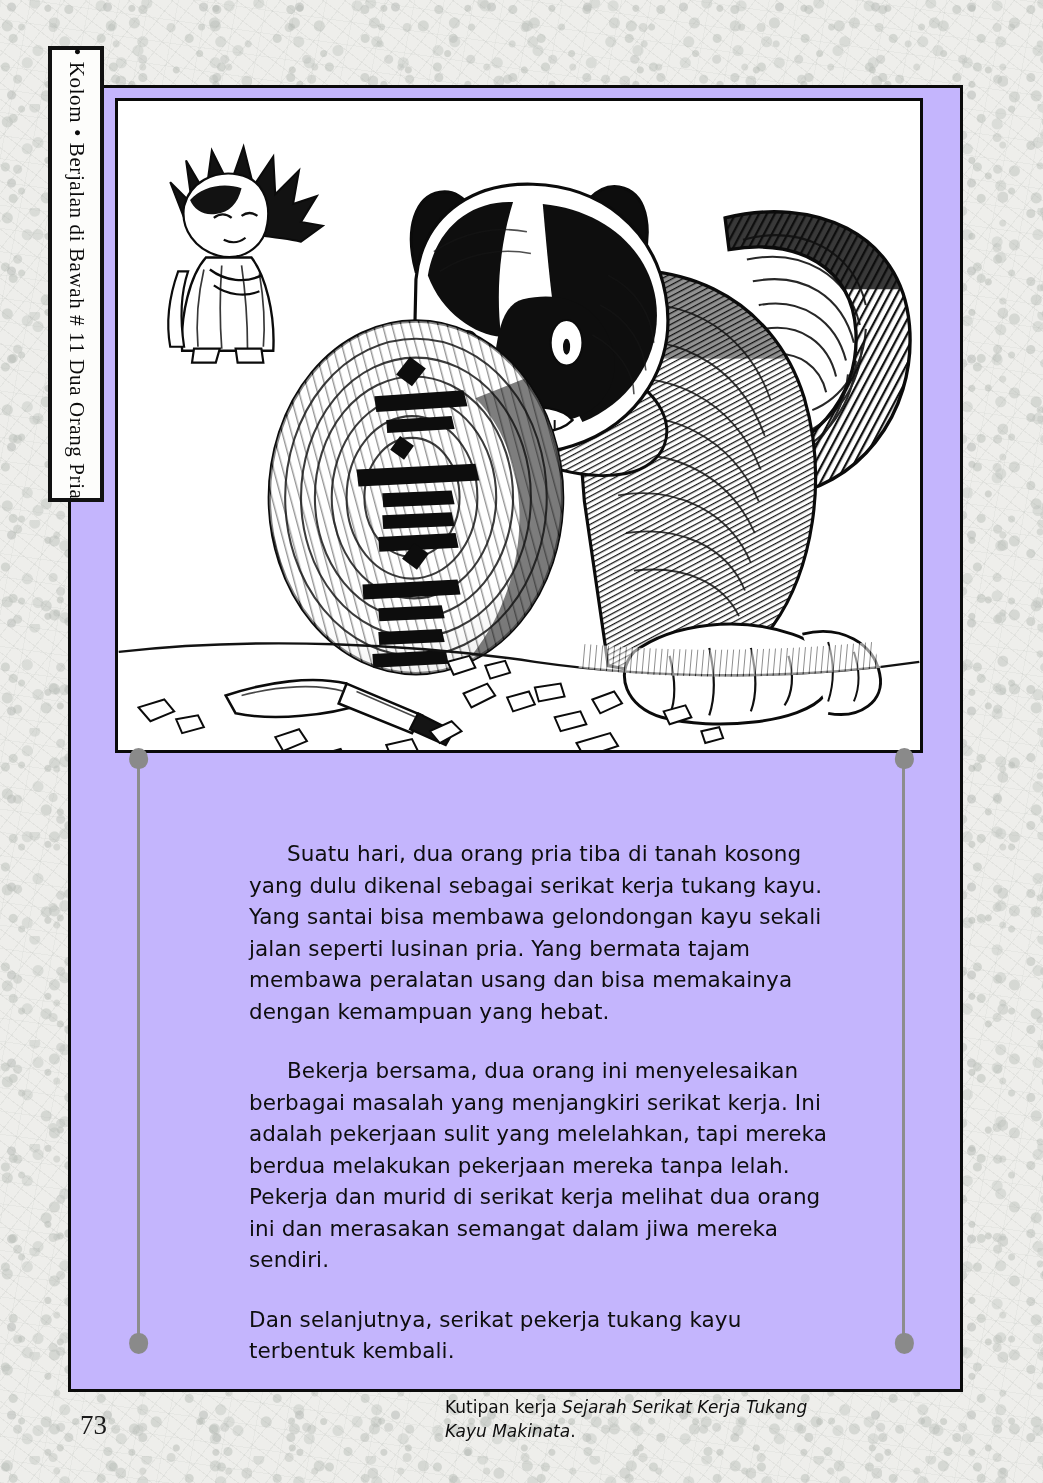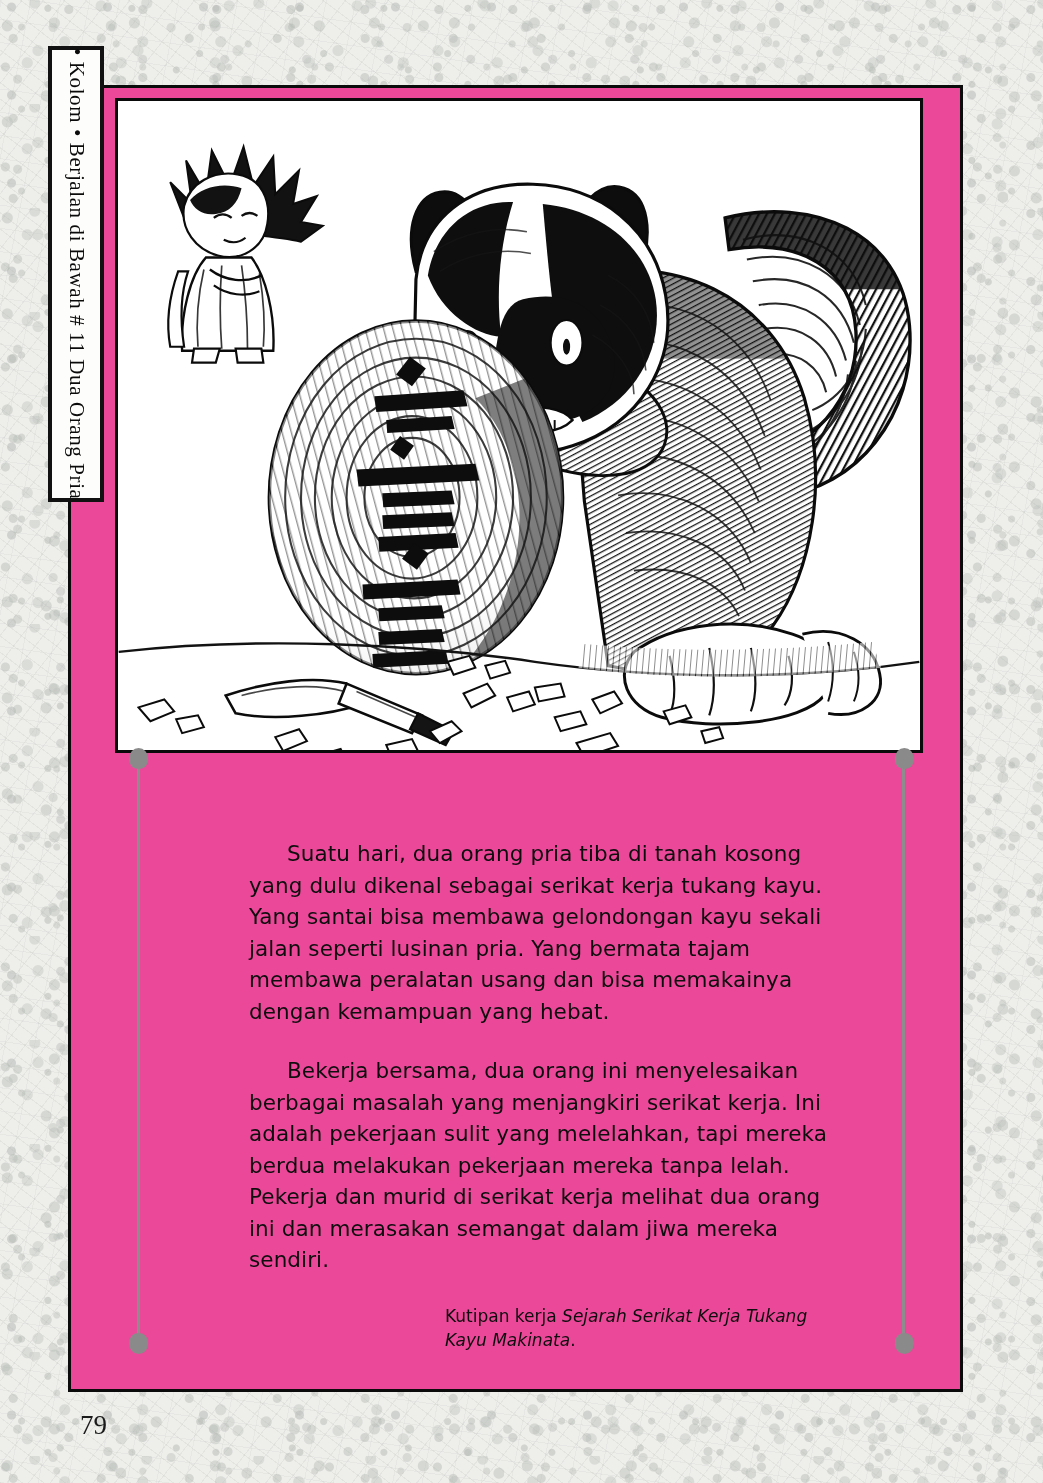--- a/index.html
+++ b/index.html
@@ -60,21 +60,21 @@
       repeating-linear-gradient(-52deg, rgba(168,174,168,.16) 0 1px, transparent 1px 17px),
       repeating-linear-gradient(8deg,   rgba(170,176,170,.13) 0 1px, transparent 1px 23px),
       repeating-linear-gradient(-79deg, rgba(170,176,170,.12) 0 1px, transparent 1px 29px);
   }
 
   
   .page-frame {
     position: absolute;
     left: 68px; top: 85px;
     width: 895px; height: 1307px;
-    background: #ec4899;
+    background: #c4b5fd;
     border: 3px solid #0b0b0b;
     box-sizing: border-box;
   }
 
   
   .chapter-tab {
     position: absolute;
     left: 48px; top: 46px;
     width: 56px; height: 456px;
     background: #fdfdfb;
@@ -452,19 +452,20 @@
       <span class="rail-dot bottom"></span>
     </div>
     <div class="rail right">
       <span class="rail-dot top"></span>
       <span class="rail-dot bottom"></span>
     </div>
 
     <div class="quote-text">
       <p class="para">Suatu hari, dua orang pria tiba di tanah kosong yang dulu dikenal sebagai serikat kerja tukang kayu. Yang santai bisa membawa gelondongan kayu sekali jalan seperti lusinan pria. Yang bermata tajam membawa peralatan usang dan bisa memakainya dengan kemampuan yang hebat.</p>
       <p class="para">Bekerja bersama, dua orang ini menyelesaikan berbagai masalah yang menjangkiri serikat kerja. Ini adalah pekerjaan sulit yang melelahkan, tapi mereka berdua melakukan pekerjaan mereka tanpa lelah. Pekerja dan murid di serikat kerja melihat dua orang ini dan merasakan semangat dalam jiwa mereka sendiri.</p>
+      <p class="para no-indent">Dan selanjutnya, serikat pekerja tukang kayu terbentuk kembali.</p>
       <p class="attribution"><span>Kutipan kerja </span><span class="work-title">Sejarah Serikat Kerja Tukang Kayu Makinata</span><span>.</span></p>
     </div>
   </div>
 
 </div>
 
-<div class="page-number">79</div>
+<div class="page-number">73</div>
 
 </body></html>

